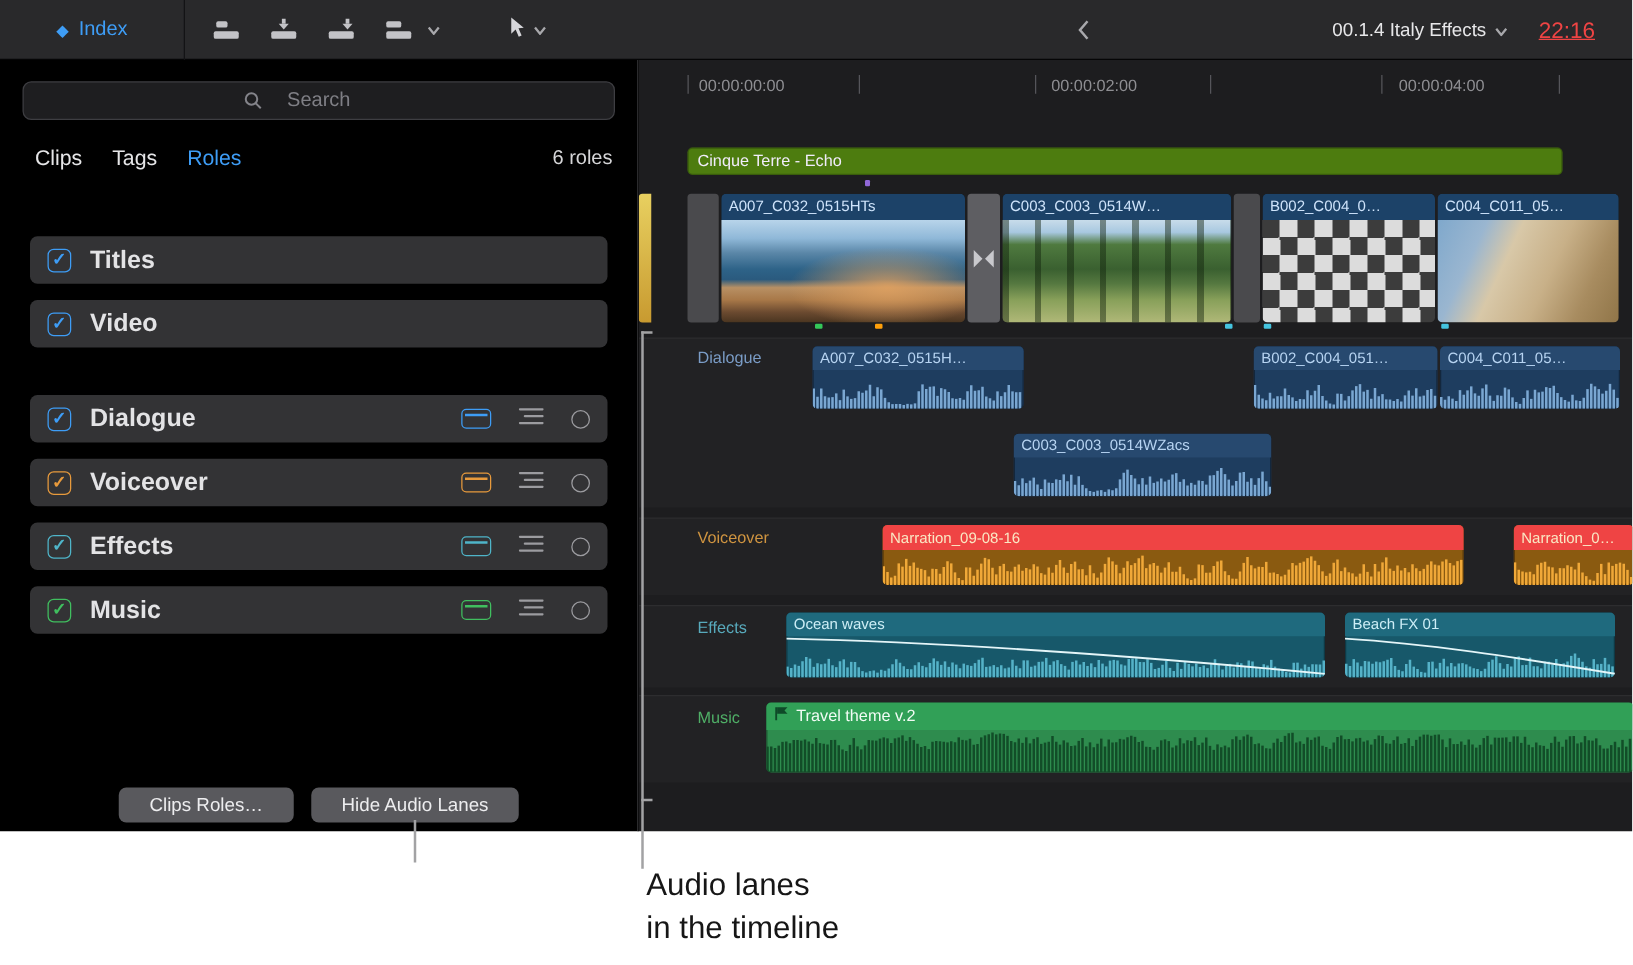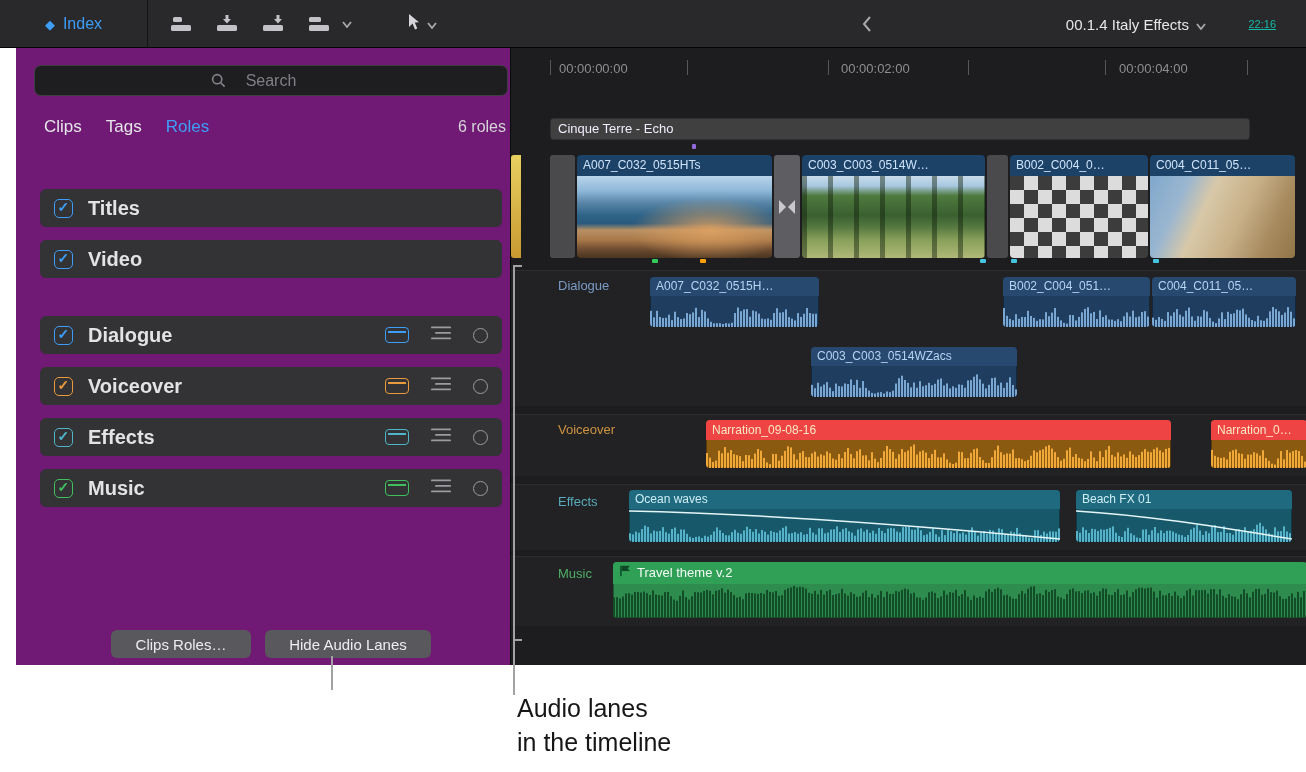--- a/index.html
+++ b/index.html
@@ -9,24 +9,24 @@
   
   .toolbar{position:absolute;left:0;top:0;width:100%;height:48px;background:#29292b;border-bottom:1px solid #050506;}
   .index-btn{position:absolute;left:0;top:0;width:148px;height:48px;display:flex;align-items:center;justify-content:center;gap:8px;border-right:1px solid #131315;cursor:default;}
   .index-diamond{color:#3e9df6;font-size:13px;}
   .index-label{color:#3e9df6;font-size:16px;}
   .tools{position:absolute;left:168px;top:0;height:48px;display:flex;align-items:center;gap:20px;}
   .tool-icon svg{display:block;}
   .cursor-tool{position:absolute;left:406px;top:0;height:48px;display:flex;align-items:center;gap:7px;}
   .back-chev{position:absolute;left:862px;top:15px;}
   .proj{position:absolute;right:100px;top:0;height:48px;display:flex;align-items:center;gap:7px;color:#e7e7e9;font-size:15px;}
-  .tb-time{position:absolute;right:30px;top:0;height:48px;display:flex;align-items:center;color:#14b8a6;font-size:11px;text-decoration:underline;}
+  .tb-time{position:absolute;right:30px;top:0;height:48px;display:flex;align-items:center;color:#ef4444;font-size:18px;text-decoration:underline;}
 
   
-  .index-panel{position:absolute;left:16px;top:48px;width:510px;height:617px;background:#701a75;}
+  .index-panel{position:absolute;left:0;top:48px;width:510px;height:617px;background:#000000;}
   .search{position:absolute;left:18px;top:17px;width:474px;height:31px;background:#1e1e20;border:1px solid #3e3e42;border-radius:7px;}
   .search .mag{position:absolute;left:calc(50% - 60px);top:7px;}
   .search input{width:100%;height:100%;background:transparent;border:none;outline:none;color:#d8d8da;font-size:16px;text-align:center;font-family:"Liberation Sans",sans-serif;}
   .search input::placeholder{color:#7f7f85;}
   .tabs{position:absolute;left:28px;top:69px;display:flex;gap:24px;font-size:17px;color:#e6e6e8;}
   .tab.active{color:#3e9df6;}
   .roles-count{position:absolute;right:20px;top:70px;font-size:16px;color:#d5d5d7;}
   .role-row{position:absolute;left:24px;width:462px;height:38px;background:#333335;border-radius:6px;display:flex;align-items:center;padding:0 14px;gap:15px;}
   .role-name{font-size:20px;font-weight:700;color:#e3e3e5;}
   .checkbox{width:19px;height:19px;border:1.5px solid #3e9df6;border-radius:5px;position:relative;flex:none;}
@@ -245,21 +245,21 @@
       <span class="ruler-label" style="left:48px;">00:00:00:00</span>
       <span class="ruler-label" style="left:330px;">00:00:02:00</span>
       <span class="ruler-label" style="left:608px;">00:00:04:00</span>
     </div>
 
     <div class="lane-strip" style="top:222px;height:136px;"></div>
     <div class="lane-strip" style="top:366px;height:62px;"></div>
     <div class="lane-strip" style="top:436px;height:66px;"></div>
     <div class="lane-strip" style="top:508px;height:70px;"></div>
 
-    <div class="title-clip" style="background: #404040;">Cinque Terre - Echo</div>
+    <div class="title-clip" style="background: #4d7c0f;">Cinque Terre - Echo</div>
     <div class="title-tick"></div>
 
     <div class="vhandle" style="left:39px;width:25px;"></div>
     <div class="vclip" style="left:66px;width:195px;">
       <div class="vname">A007_C032_0515HTs</div>
       <div class="thumb thumb-coast"></div>
     </div>
     <div class="transition" style="left:263px;">
       <svg width="18" height="16" viewBox="0 0 18 16">
           <polygon points="1,1 8,8 1,15" fill="#c9c9cd"></polygon>

